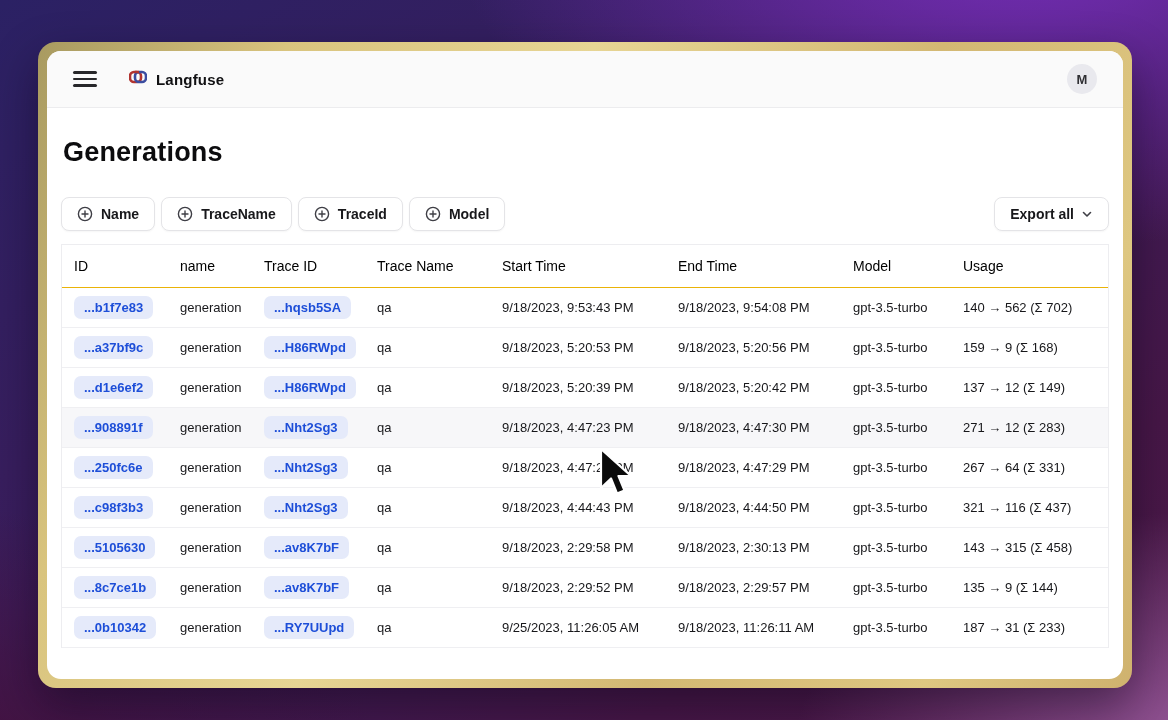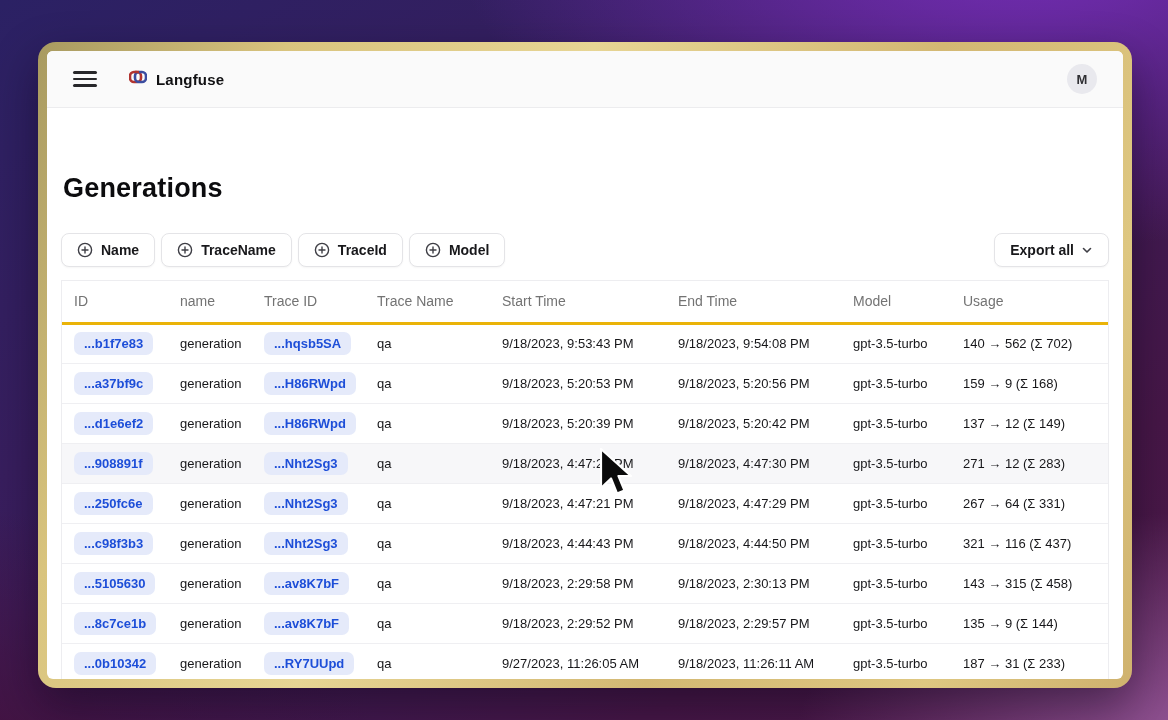--- a/index.html
+++ b/index.html
@@ -20,25 +20,24 @@
     left: 38px; top: 42px;
     width: 1094px; height: 646px;
     border-radius: 18px;
     padding: 9px;
     background: linear-gradient(115deg, #a89a60 0%, #d9c47e 18%, #e7d594 40%, #d3b873 65%, #dec781 85%, #cfb26e 100%);
     box-shadow: 0 18px 45px rgba(10,5,25,.45);
   }
   .window-inner {
     width: 100%; height: 100%;
     background: #ffffff;
-    border-radius: 6px;
+    border-radius: 14px;
     overflow: hidden;
     display: flex;
     flex-direction: column;
-    gap: 36px;
   }
 
   
   .appbar {
     flex: 0 0 57px;
     background: #fafafa;
     border-bottom: 1px solid #ececee;
     display: flex;
     align-items: center;
     padding: 0 26px;
@@ -90,22 +89,22 @@
   }
   table { width: 100%; border-collapse: collapse; table-layout: fixed; }
   col.c1 { width: 106px; } col.c2 { width: 84px; } col.c3 { width: 113px; }
   col.c4 { width: 125px; } col.c5 { width: 176px; } col.c6 { width: 175px; }
   col.c7 { width: 110px; }
   th {
     height: 42px;
     text-align: left;
     padding: 0 6px 0 12px;
     font-size: 14px; font-weight: 500;
-    color: #737373;
-    border-bottom: 3px solid #eab308;
+    color: #000000;
+    border-bottom: 1px solid #eab308;
     white-space: nowrap;
   }
   td {
     height: 40px;
     padding: 0 6px 0 12px;
     font-size: 13px;
     color: #17171a;
     border-bottom: 1px solid #efeff2;
     white-space: nowrap;
     overflow: hidden;
@@ -309,21 +308,21 @@
                 <td>9/18/2023, 2:29:52 PM</td>
                 <td>9/18/2023, 2:29:57 PM</td>
                 <td>gpt-3.5-turbo</td>
                 <td>135 → 9 (Σ 144)</td>
               </tr>
               <tr>
                 <td><span class="badge">...0b10342</span></td>
                 <td>generation</td>
                 <td><span class="badge">...RY7UUpd</span></td>
                 <td>qa</td>
-                <td>9/27/2023, 11:26:05 AM</td>
+                <td>9/25/2023, 11:26:05 AM</td>
                 <td>9/18/2023, 11:26:11 AM</td>
                 <td>gpt-3.5-turbo</td>
                 <td>187 → 31 (Σ 233)</td>
               </tr>
             </tbody>
         </table>
       </div>
     </div>
 
   </div>

